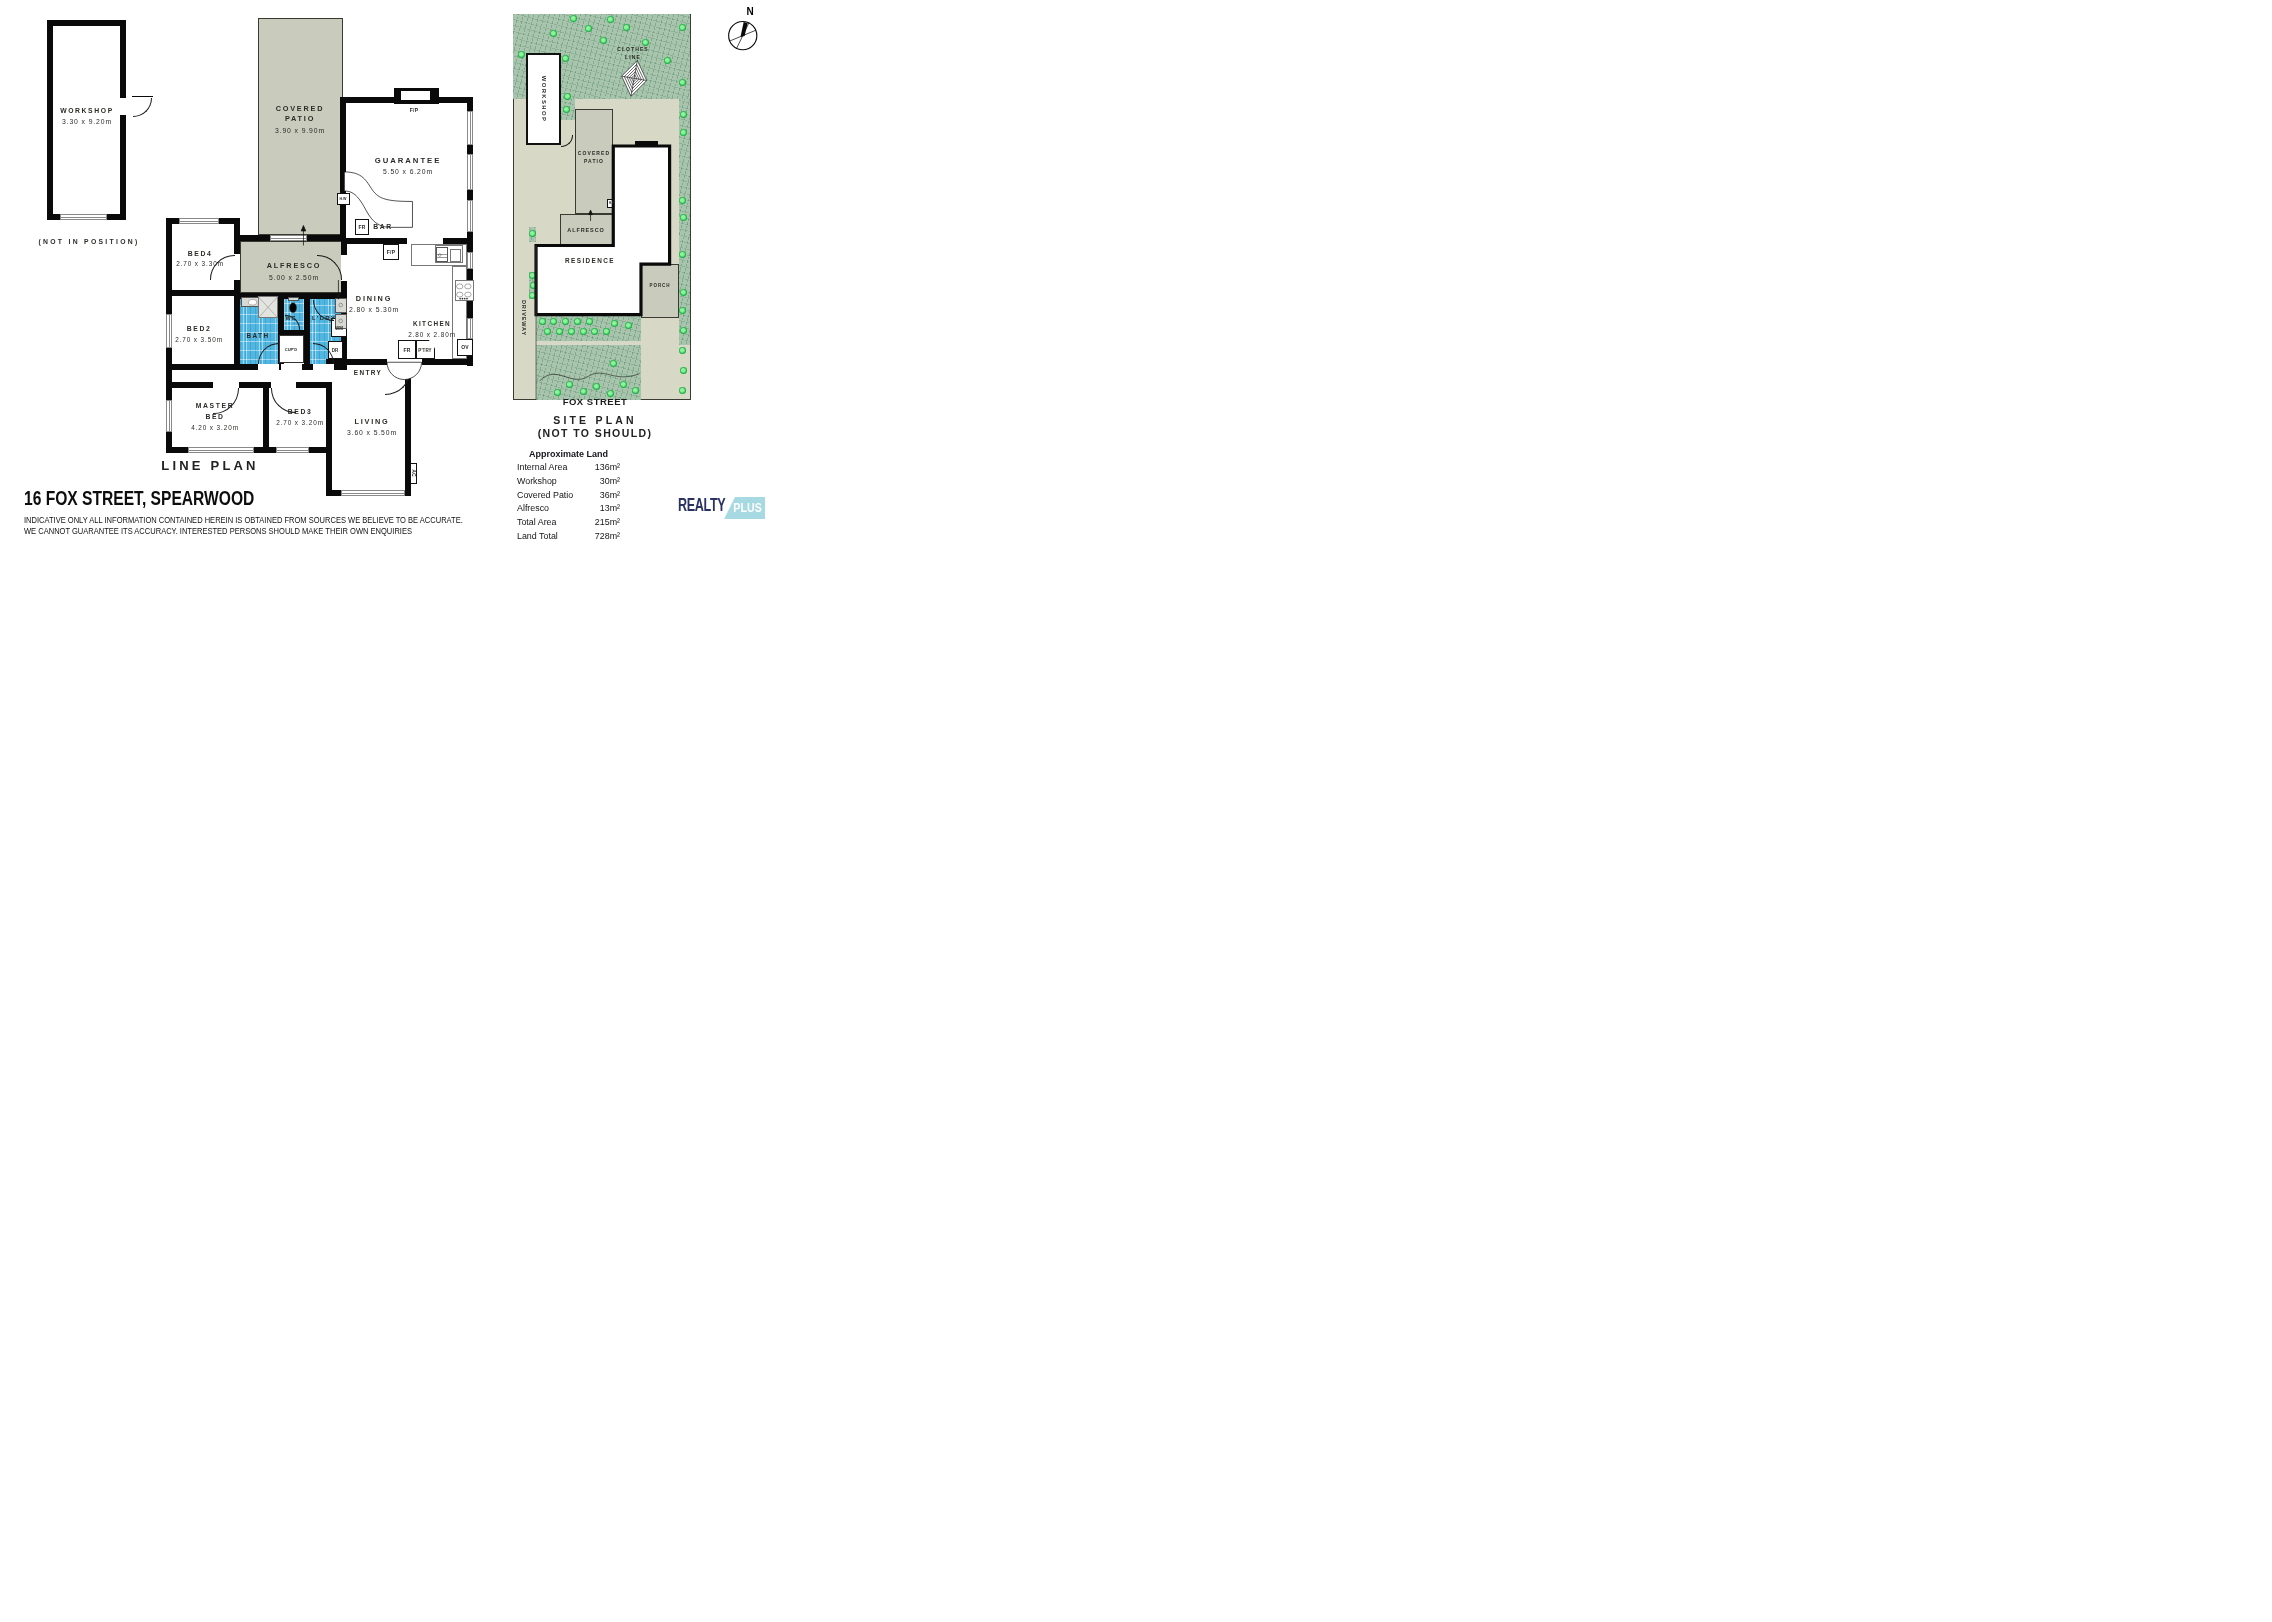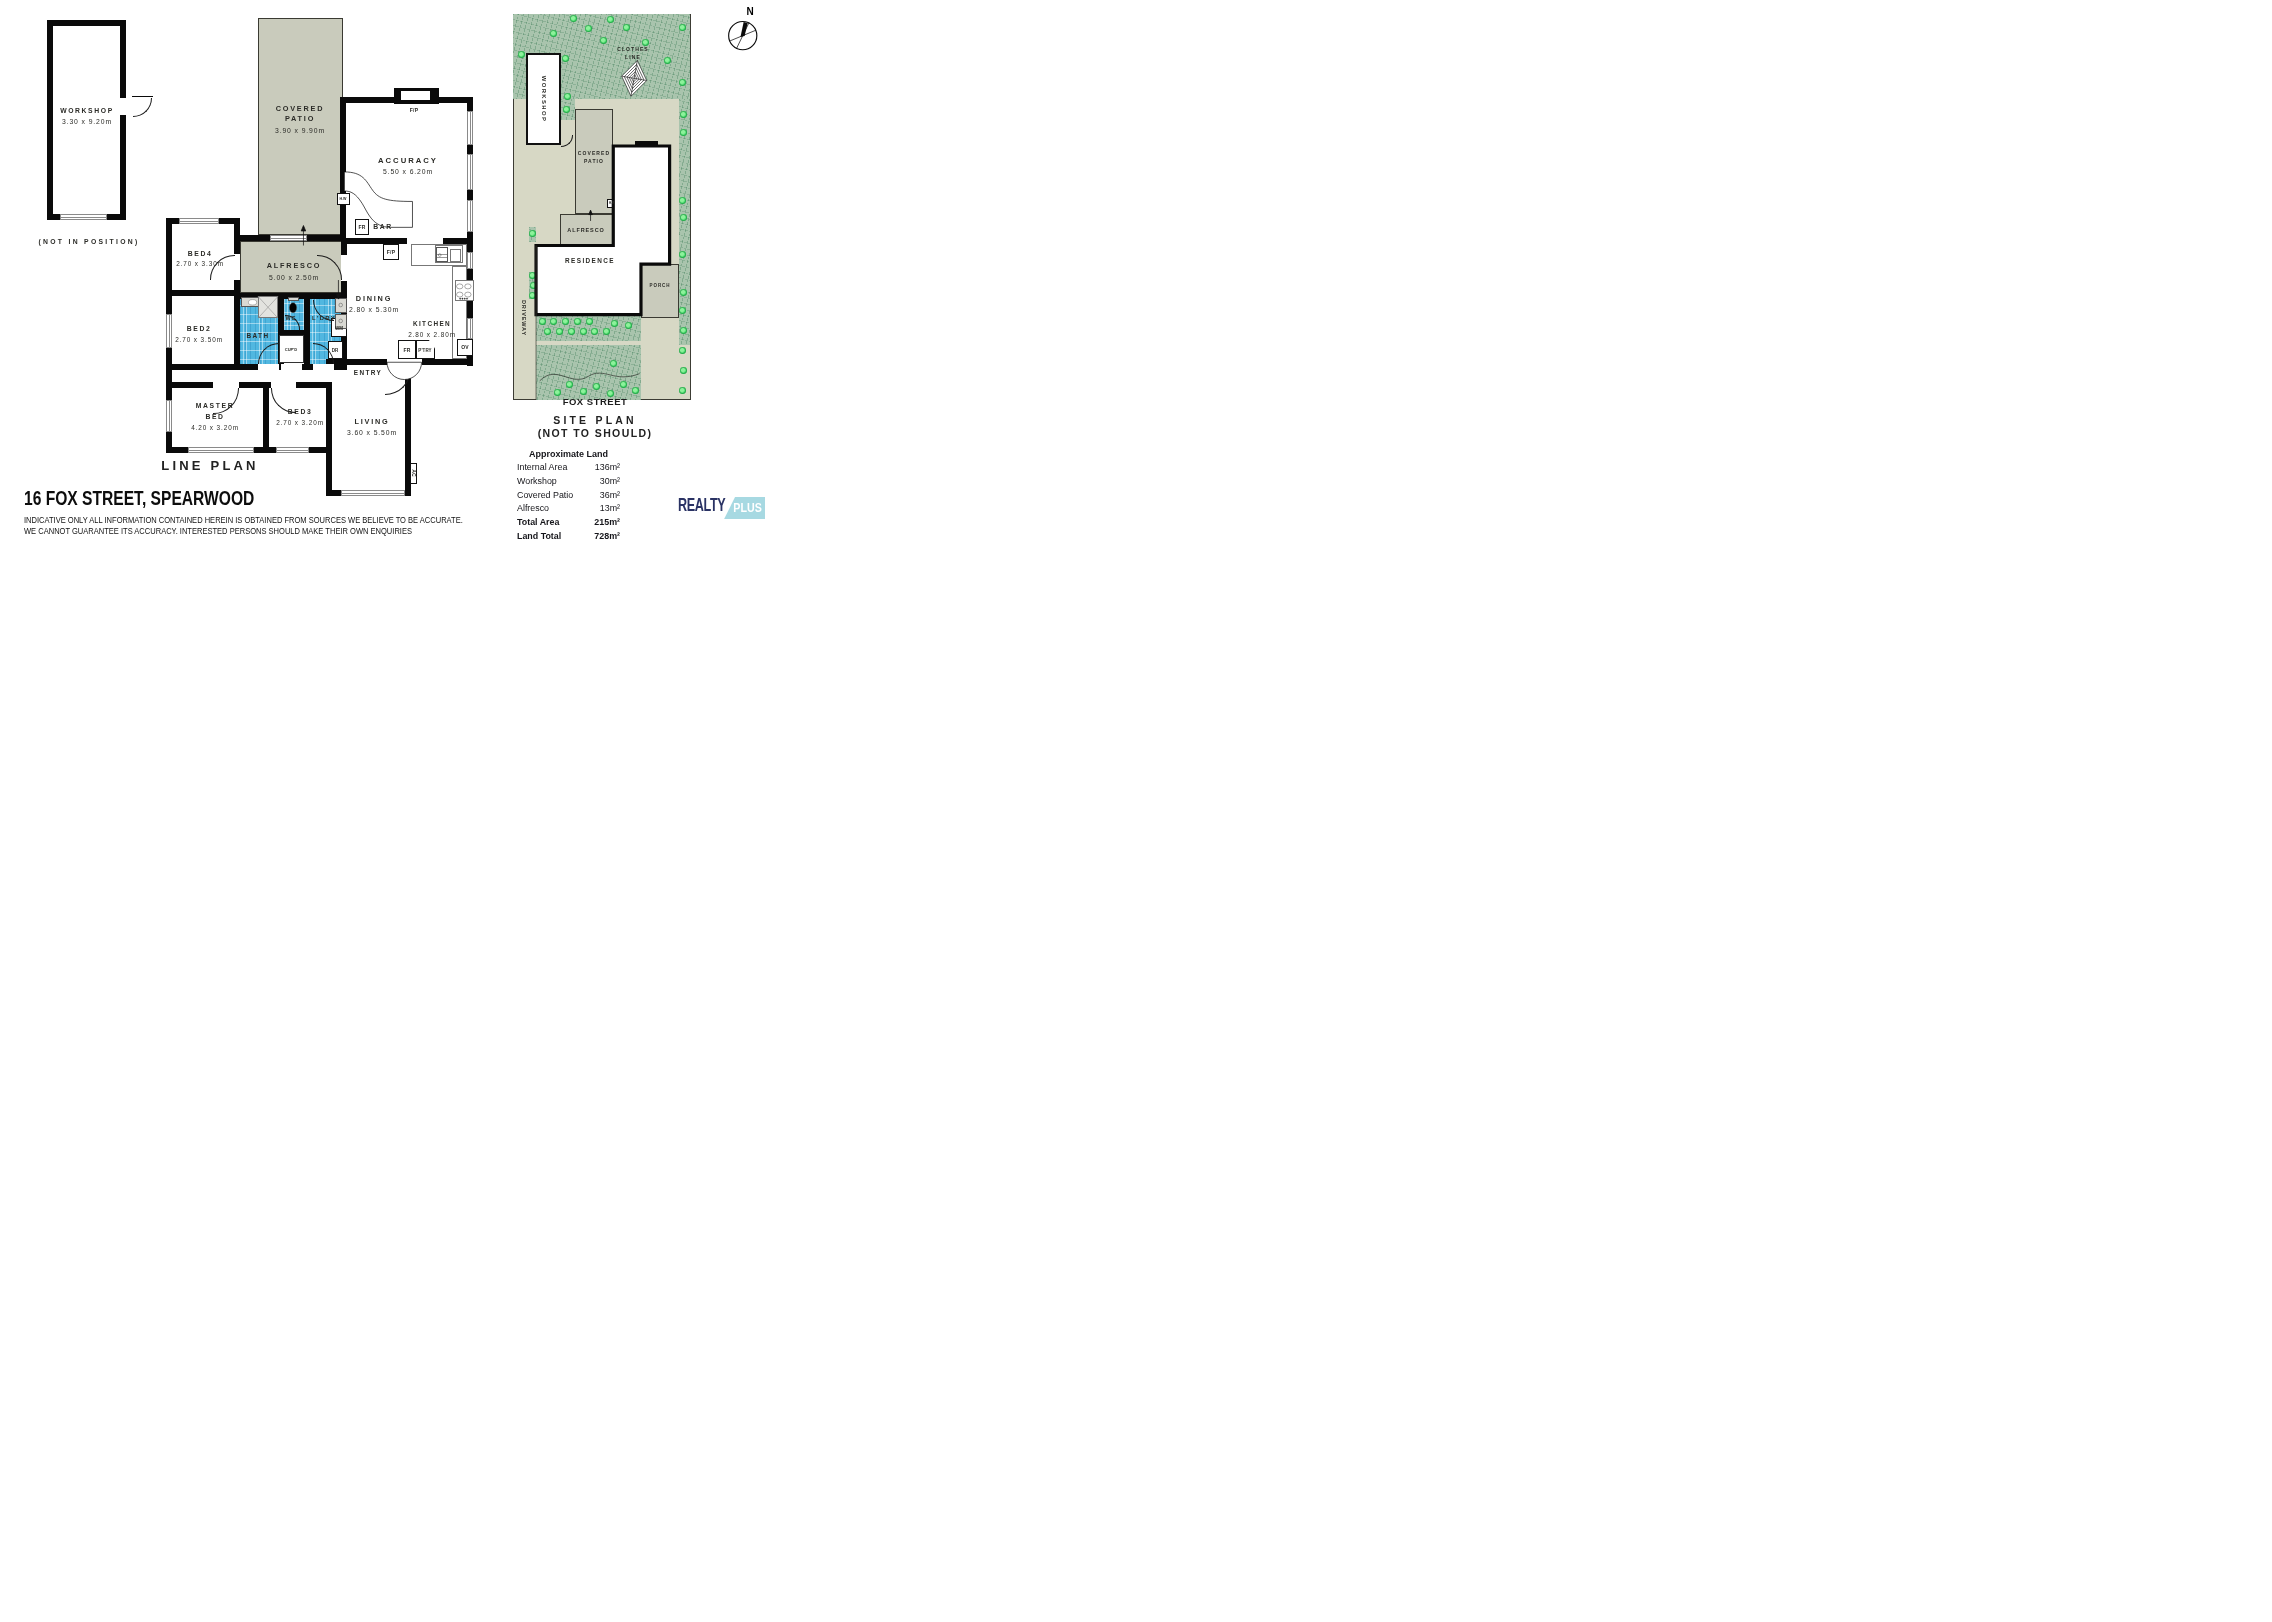--- a/index.html
+++ b/index.html
@@ -54,21 +54,21 @@
   .fox{font-size:9.5px;font-weight:700;letter-spacing:0.5px;color:#1c1c1c;}
   .sp23{font-size:10.5px;font-weight:600;letter-spacing:3.2px;color:#222;}
   .sp23b{font-size:10.5px;font-weight:600;letter-spacing:1.4px;color:#222;}
   .n22{font-size:10px;font-weight:600;color:#000;}
   .title44{font-size:20px;font-weight:800;color:#0d0d0d;transform:scaleX(.78);transform-origin:left center;letter-spacing:0;}
   .disc{font-size:8.2px;font-weight:500;color:#111;transform:scaleX(.92);transform-origin:left center;}
   
   #areas{position:absolute;left:517px;top:449px;width:103px;color:#15151a;z-index:9;}
   #areas .ahead{font-size:9px;font-weight:700;text-align:center;margin-bottom:2.3px;}
   #areas .arow{display:flex;justify-content:space-between;font-size:8.9px;line-height:13.7px;}
-  #areas .arow.b{font-weight:700;}
+  #areas .arow.b{font-weight:400;}
   
   .lg-realty{position:absolute;left:678px;top:495px;font-size:18px;font-weight:800;color:#2a3264;
      transform:scaleX(.70);transform-origin:left top;letter-spacing:-0.5px;z-index:9;}
   .lg-plus{position:absolute;left:724px;top:497px;background:#a7d9e2;color:#fff;font-size:13px;font-weight:800;
      transform:scaleX(.82);transform-origin:left top;padding:3.2px 5.9px 4.1px 11.4px;
      clip-path:polygon(26% 0,100% 0,100% 100%,0 100%);z-index:8;}
 </style>
 </head>
 <body>
 
@@ -293,21 +293,21 @@
   </svg>
 
   <div class="lb rm15" style="left:87px;top:110px">WORKSHOP</div>
   <div class="lb dm15" style="left:87px;top:121px">3.30 x 9.20m</div>
   <div class="lb rm15" style="left:89px;top:241px;letter-spacing:2.3px">(NOT IN POSITION)</div>
 
   <div class="lb rm16" style="left:300px;top:108px">COVERED</div>
   <div class="lb rm16" style="left:300px;top:118px">PATIO</div>
   <div class="lb dm15" style="left:300px;top:130px">3.90 x 9.90m</div>
 
-  <div class="lb rm17" style="left:408px;top:160px">ACCURACY</div>
+  <div class="lb rm17" style="left:408px;top:160px">GUARANTEE</div>
   <div class="lb dm15" style="left:408px;top:171px">5.50 x 6.20m</div>
   <div class="lb tiny11" style="left:414px;top:110px">F/P</div>
 
   <div class="lb rm15" style="left:383px;top:226px">BAR</div>
   <div class="lb tiny11" style="left:362px;top:227px">FR</div>
   <div class="lb tiny8" style="left:343px;top:199px">H.W</div>
   <div class="lb tiny11" style="left:391px;top:252px">F/P</div>
 
   <div class="lb rm15" style="left:200px;top:253px">BED4</div>
   <div class="lb dm14" style="left:200px;top:263px">2.70 x 3.30m</div>

